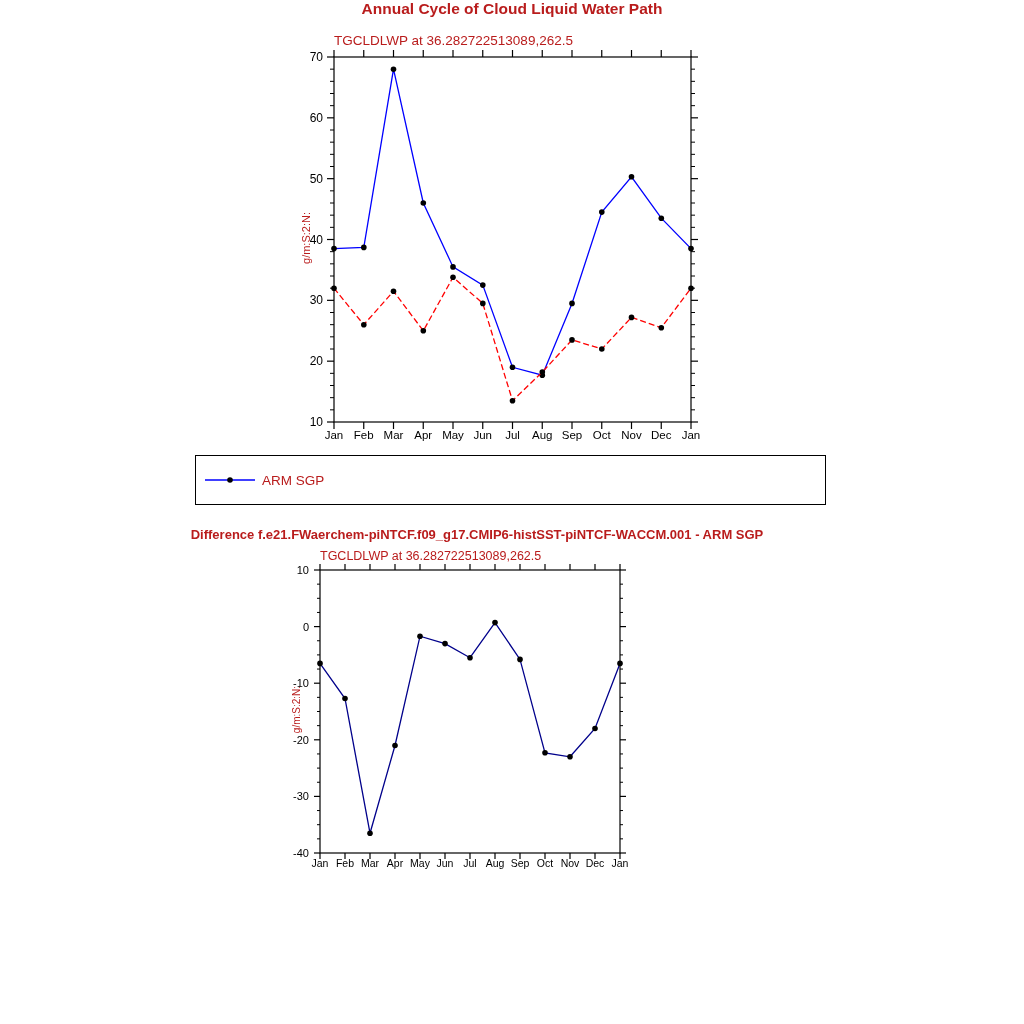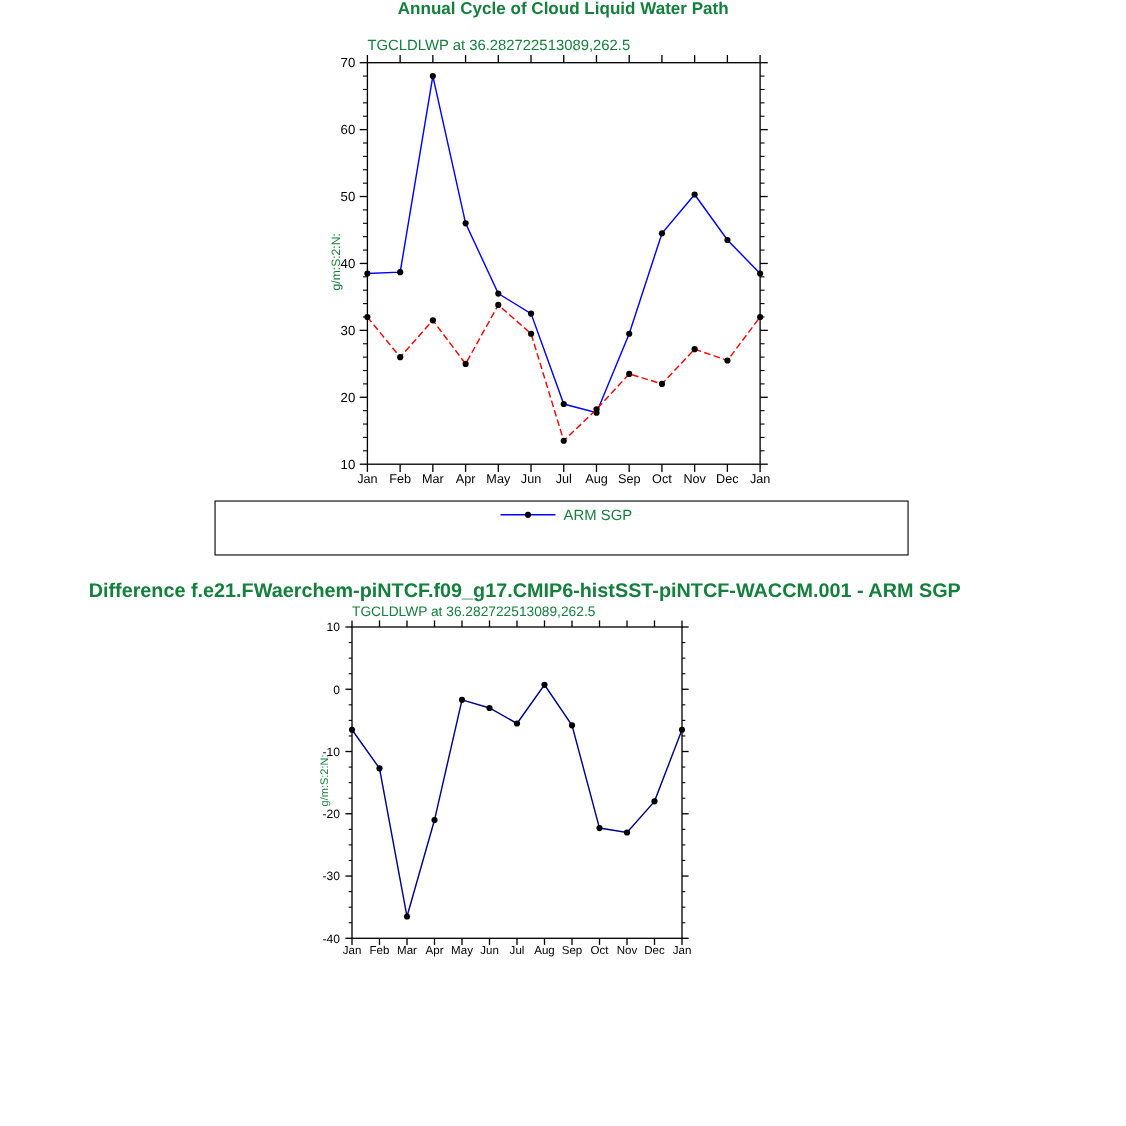--- a/index.html
+++ b/index.html
@@ -1,30 +1,30 @@
 <!DOCTYPE html>
 <html><head>
 <meta charset="utf-8">
 <style>
   html,body{margin:0;padding:0;background:#fff;}
   .canvas{position:relative;width:1024px;height:1024px;background:#ffffff;
-          font-family:"Liberation Sans",sans-serif;color:#15803d;overflow:hidden;}
+          font-family:"Liberation Sans",sans-serif;color:#b91c1c;overflow:hidden;}
   .abs{position:absolute;text-align:right;}
   .main-title{left:0;top:5;width:1024px;text-align:center;font-size:15.5px;font-weight:bold;}
   .sub-title{font-size:13.5px;white-space:nowrap;}
   .top-sub{left:334px;top:33px;}
-  .bottom-title{left:0;top:527px;width:954px;text-align:center;font-size:18px;font-weight:bold;white-space:nowrap;}
+  .bottom-title{left:0;top:527px;width:954px;text-align:center;font-size:13px;font-weight:bold;white-space:nowrap;}
   .bottom-sub{left:320px;top:549px;font-size:12.5px;}
   .ylabel{width:120px;text-align:center;transform:rotate(-90deg);transform-origin:center;font-size:11px;white-space:nowrap;}
   .ylabel-top{left:246px;top:232px;}
   .ylabel-bottom{left:236px;top:704px;font-size:10px;}
   svg.layer{position:absolute;left:0;top:0;}
   svg text{font-family:"Liberation Sans",sans-serif;fill:#000;}
   .legend{left:195px;top:455px;width:631px;height:50px;border:1px solid #000;
-          display:flex;justify-content:center;box-sizing:border-box;background:#fff;}
+          display:flex;flex-direction:column;justify-content:center;box-sizing:border-box;background:#fff;}
   .legend-row{display:flex;align-items:center;height:24px;padding-left:6px;}
   .legend-label{font-size:13.5px;white-space:nowrap;margin-left:4px;}
   svg.legend-sample{display:block;flex:0 0 auto;}
 </style>
 </head>
 <body>
 
 <div class="canvas">
 
   <div class="abs main-title">Annual Cycle of Cloud Liquid Water Path</div>

